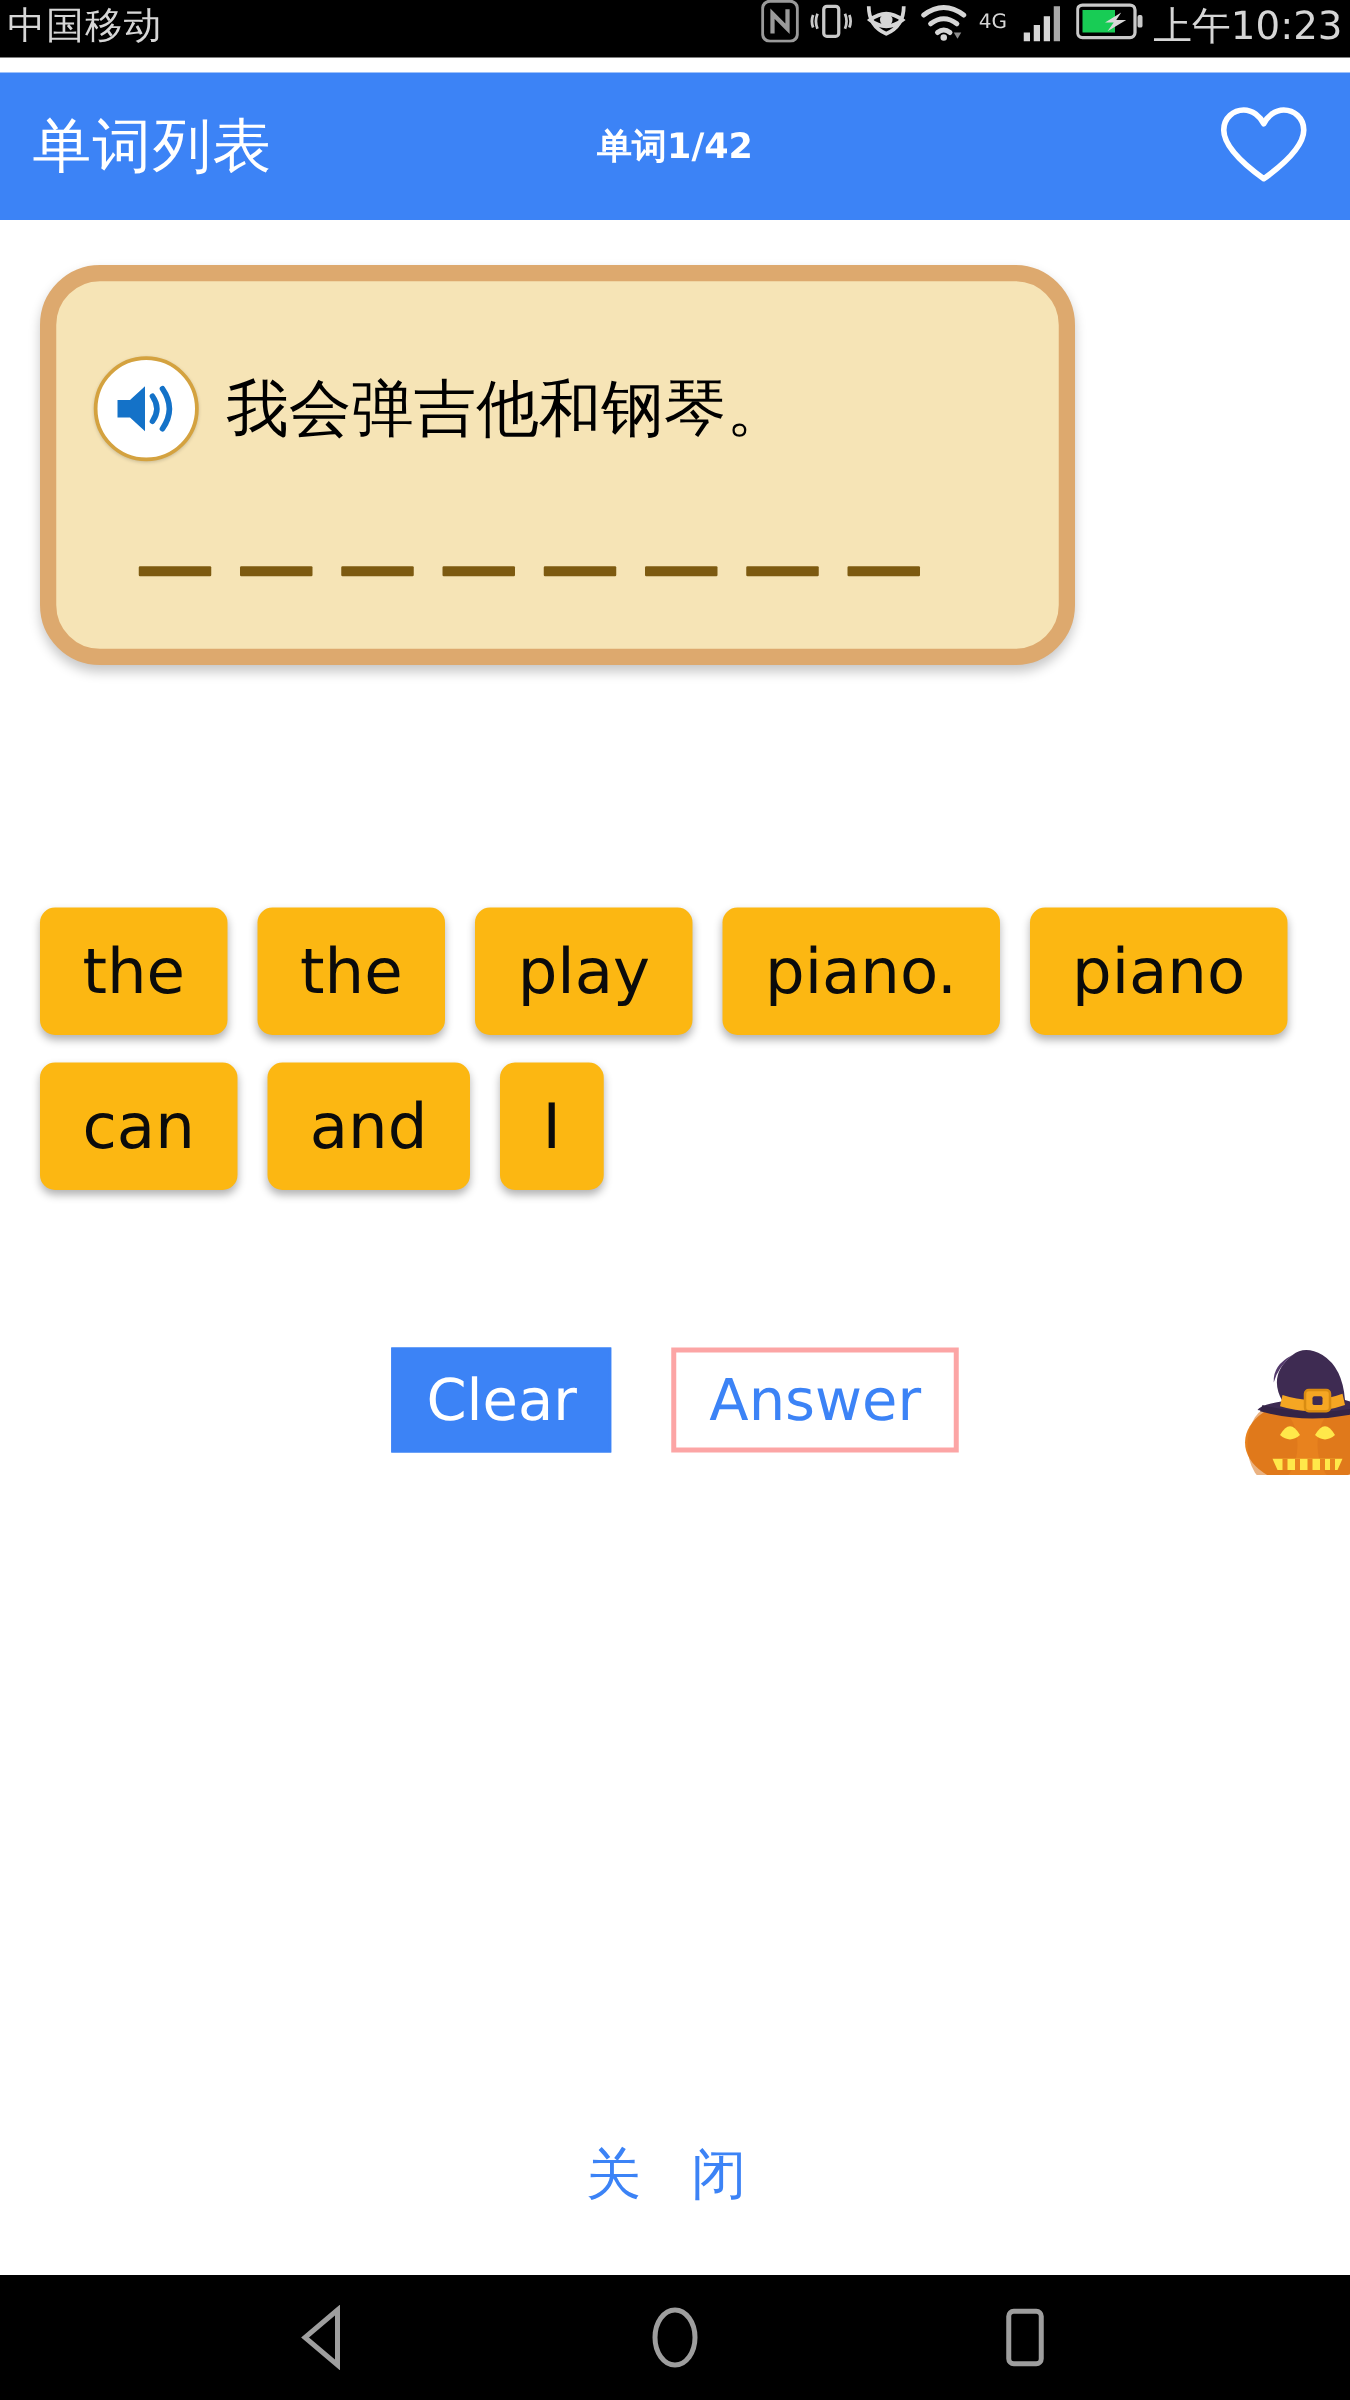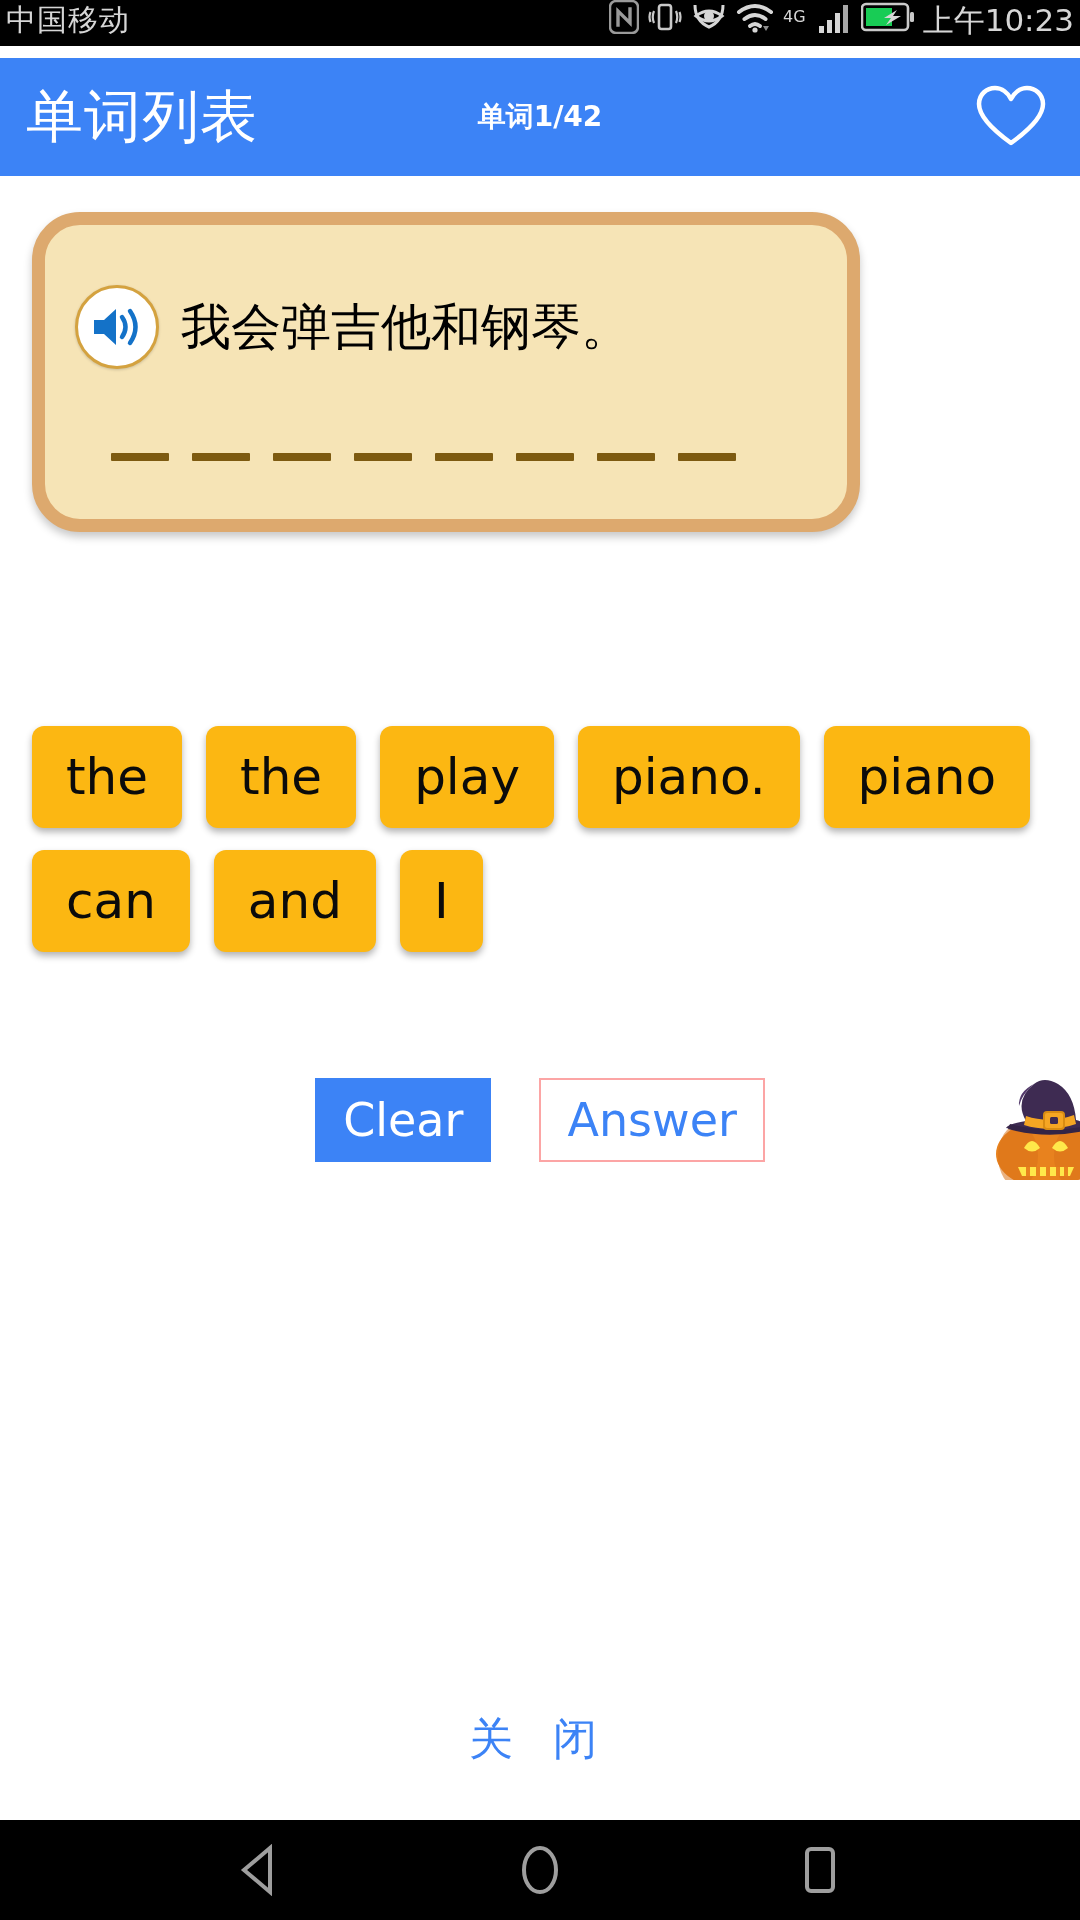--- a/index.html
+++ b/index.html
@@ -34,21 +34,21 @@
   }
 
   
   .appbar {
     position: absolute; top: 58px; left: 0;
     width: 1080px; height: 118px;
     background: #3c83f6;
     display: flex; align-items: center;
   }
   .appbar-back {
-    color: #ffffff; font-size: 57px; margin-left: 26px;
+    color: #ffffff; font-size: 47px; margin-left: 26px;
     font-family: "DejaVu Sans", "Liberation Sans", sans-serif;
     letter-spacing: 1px;
   }
   .appbar-title {
     position: absolute; left: 0; right: 0; text-align: center;
     color: #ffffff; font-size: 28px; font-weight: bold;
     font-family: "DejaVu Sans", "Liberation Sans", sans-serif;
     pointer-events: none;
   }
   .appbar-fav {
@@ -118,21 +118,21 @@
   }
   .btn {
     height: 84px; border-radius: 0;
     display: flex; align-items: center; justify-content: center;
     padding: 0 26px;
     font-size: 46px;
     font-family: "DejaVu Sans", "Liberation Sans", sans-serif;
     white-space: nowrap;
   }
   .btn-clear { background: #3c83f6; color: #ffffff; border: 2px solid #3c83f6; }
-  .btn-answer { background: #ffffff; color: #3c83f6; border: 2px solid #fca5a5; }
+  .btn-answer { background: #ffffff; color: #3c83f6; border: 4px solid #fca5a5; }
 
   .pumpkin {
     position: absolute; left: 988px; top: 1068px;
     width: 116px; height: 112px;
     overflow: hidden;
   }
 
   
   .close-link {
     position: absolute; left: 0; top: 1710px; width: 1080px;

